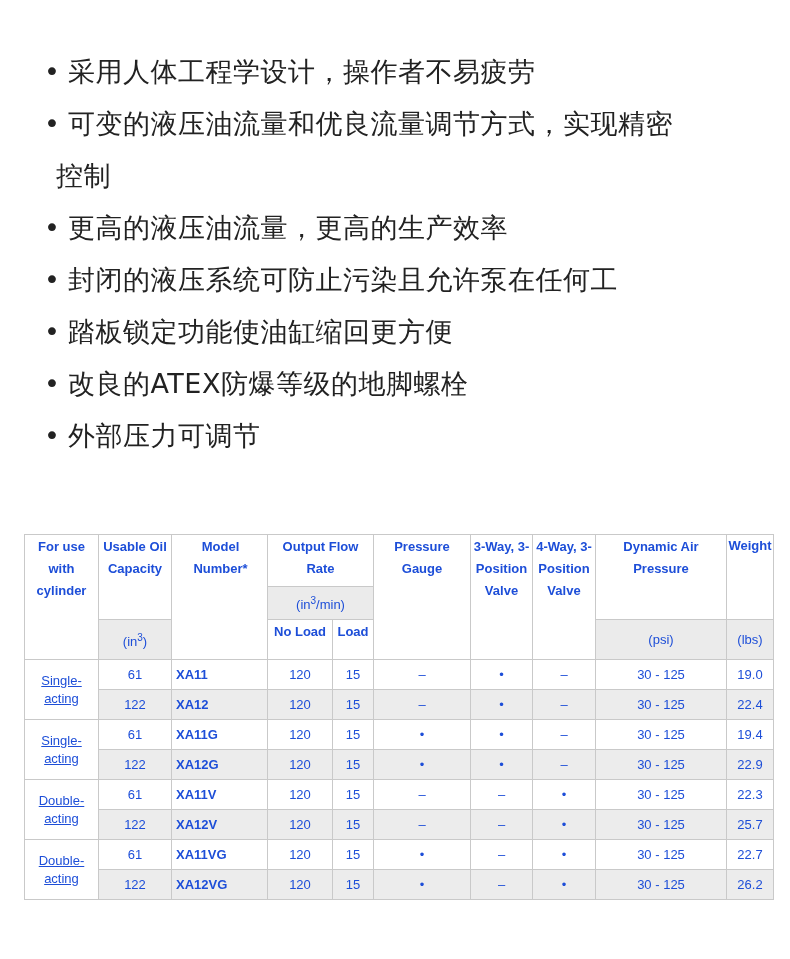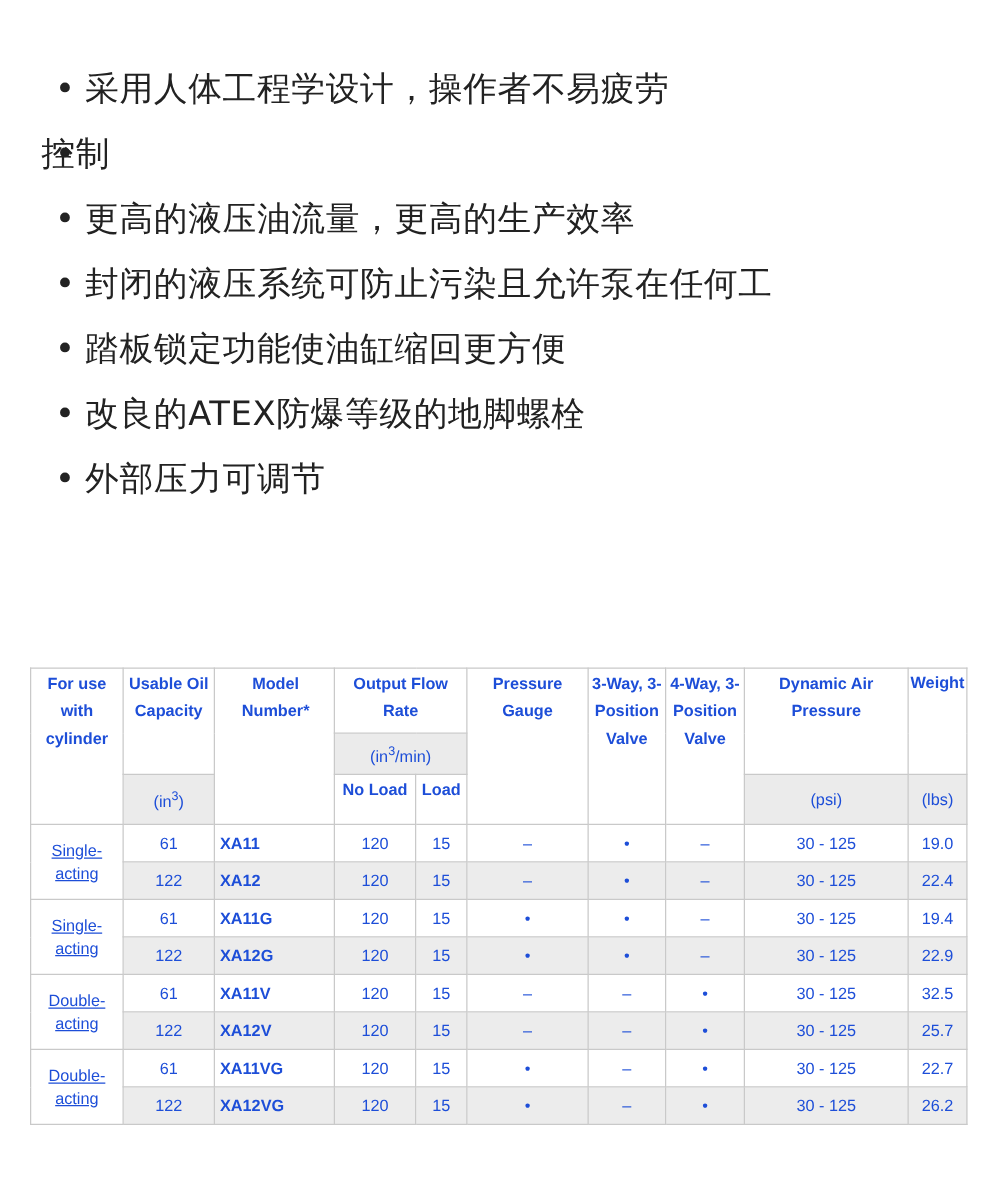--- a/index.html
+++ b/index.html
@@ -1,39 +1,39 @@
 <!DOCTYPE html>
 <html><head>
 <meta charset="utf-8">
 <style>
   html, body { margin: 0; padding: 0; background: #ffffff; }
   body { width: 790px; height: 959px; position: relative; overflow: hidden; font-family: "DejaVu Sans", sans-serif; color: #222; }
   .features { position: absolute; left: 0; top: 46px; width: 790px; }
   .feat { font-size: 27px; line-height: 52px; color: #222; padding-left: 44px; position: relative; white-space: nowrap; letter-spacing: 0.5px; }
   .feat .dot { position: absolute; left: 44px; top: 0; width: 20px; }
   .feat .txt { padding-left: 24px; }
-  .feat.cont { padding-left: 33px; }
+  .feat.cont { padding-left: 56px; }
   .spec { position: absolute; left: 24px; top: 534px; border-collapse: collapse; font-family: "Liberation Sans", sans-serif; font-size: 13px; color: #1d4ed8; table-layout: fixed; }
   .spec td, .spec th { border: 1px solid #c9c9c9; text-align: center; vertical-align: top; padding: 0 2px; line-height: 22px; }
   .spec th { font-weight: bold; padding-top: 1px; }
   .spec .shade { background: #ebebeb; }
   .spec th.unit { font-weight: normal; vertical-align: middle; }
   .spec th.left { text-align: center; padding-left: 4px; }
   .spec td { height: 29px; vertical-align: middle; line-height: 18px; }
   .spec tr.even td.d { background: #ececec; }
   .spec td.model { text-align: left; font-weight: bold; padding-left: 4px; }
   .spec td.first { vertical-align: middle; text-decoration: underline; }
   .spec sup { font-size: 10px; }
 </style>
 </head>
 <body>
 
 <div class="features">
   <div class="feat"><span class="dot">•</span><span class="txt">采用人体工程学设计，操作者不易疲劳</span></div>
-  <div class="feat"><span class="dot">•</span></div>
+  <div class="feat"><span class="dot">•</span><span class="txt">可变的液压油流量和优良流量调节方式，实现精密</span></div>
   <div class="feat cont"><span>控制</span></div>
   <div class="feat"><span class="dot">•</span><span class="txt">更高的液压油流量，更高的生产效率</span></div>
   <div class="feat"><span class="dot">•</span><span class="txt">封闭的液压系统可防止污染且允许泵在任何工</span></div>
   <div class="feat"><span class="dot">•</span><span class="txt">踏板锁定功能使油缸缩回更方便</span></div>
   <div class="feat"><span class="dot">•</span><span class="txt">改良的ATEX防爆等级的地脚螺栓</span></div>
   <div class="feat"><span class="dot">•</span><span class="txt">外部压力可调节</span></div>
 </div>
 
 <table class="spec">
   <colgroup>
@@ -122,21 +122,21 @@
   <tr class="odd">
     <td rowspan="2" class="first">Double-acting</td>
     <td class="d">61</td>
     <td class="d model">XA11V</td>
     <td class="d">120</td>
     <td class="d">15</td>
     <td class="d">–</td>
     <td class="d">–</td>
     <td class="d">•</td>
     <td class="d">30 - 125</td>
-    <td class="d">32.5</td>
+    <td class="d">22.3</td>
   </tr>
   <tr class="even">
     <td class="d">122</td>
     <td class="d model">XA12V</td>
     <td class="d">120</td>
     <td class="d">15</td>
     <td class="d">–</td>
     <td class="d">–</td>
     <td class="d">•</td>
     <td class="d">30 - 125</td>

